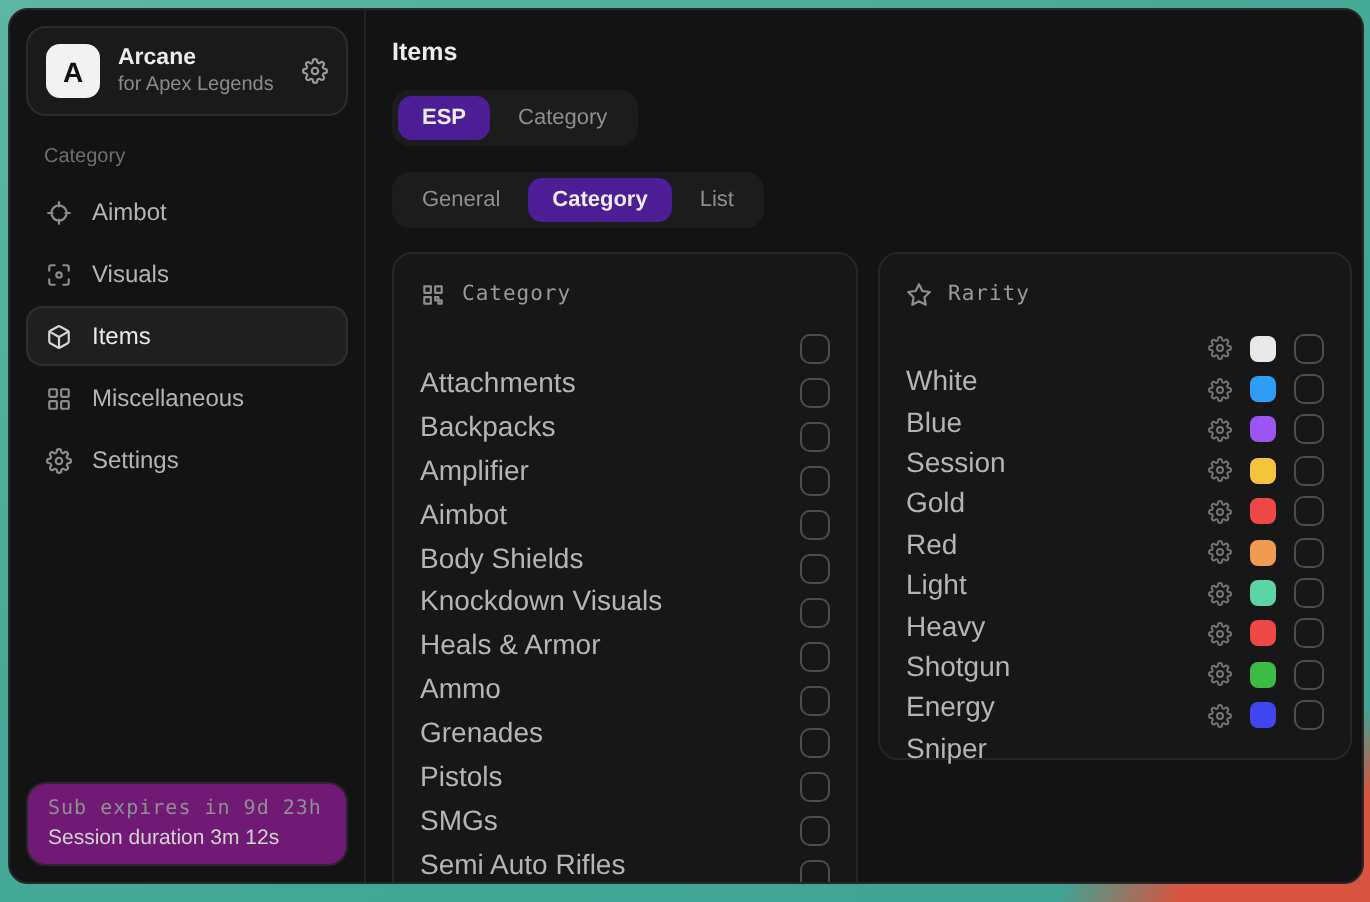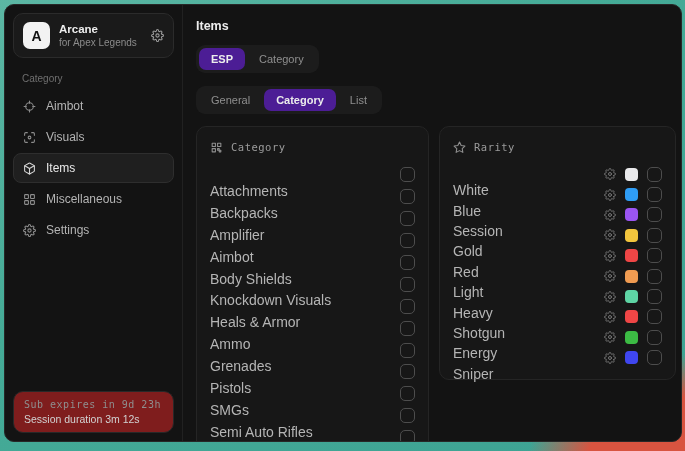--- a/index.html
+++ b/index.html
@@ -38,21 +38,21 @@
   .nav-item {
     display:flex; align-items:center; gap:10px; padding:7px 9px;
     border:1px solid transparent; border-radius:8px;
     color:#b4b4b4; font-size:12px; cursor:default;
   }
   .nav-item .ic { display:flex; color:#8d8d8d; }
   .nav-item.active { background:#1f1f1f; border-color:#2e2e2e; color:#e9e9e9; }
   .nav-item.active .ic { color:#d5d5d5; }
   .side-spacer { flex:1; }
   .status-card {
-    border:1px solid #282828; border-radius:10px; padding:7px 10px; background:#7f1d1d;
+    border:1px solid #282828; border-radius:10px; padding:7px 10px; background:#701a75;
   }
   .status-line1 { font-family:"DejaVu Sans Mono", monospace; color:#8f8f8f; font-size:10px; letter-spacing:.5px; }
   .status-line2 { color:#d2d2d2; font-size:10.5px; margin-top:3px; }
   
   .main { flex:1; padding:14px 16px 0 13px; position:relative; }
   .page-title { color:#ececec; font-size:12.5px; font-weight:bold; margin-bottom:12px; }
   .tabbar {
     display:inline-flex; background:#1c1c1c; border-radius:9px; padding:3px; gap:2px;
   }
   .tab {

